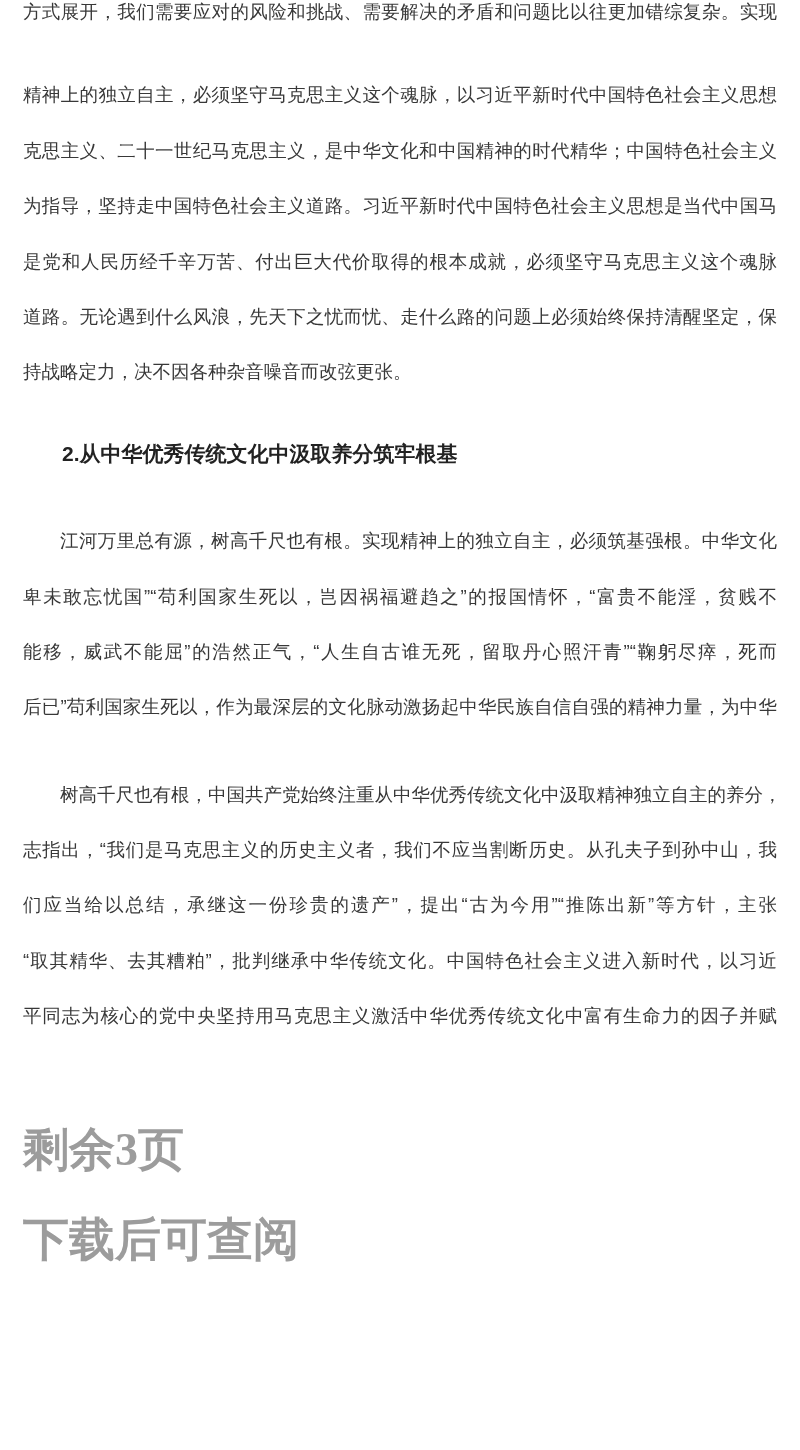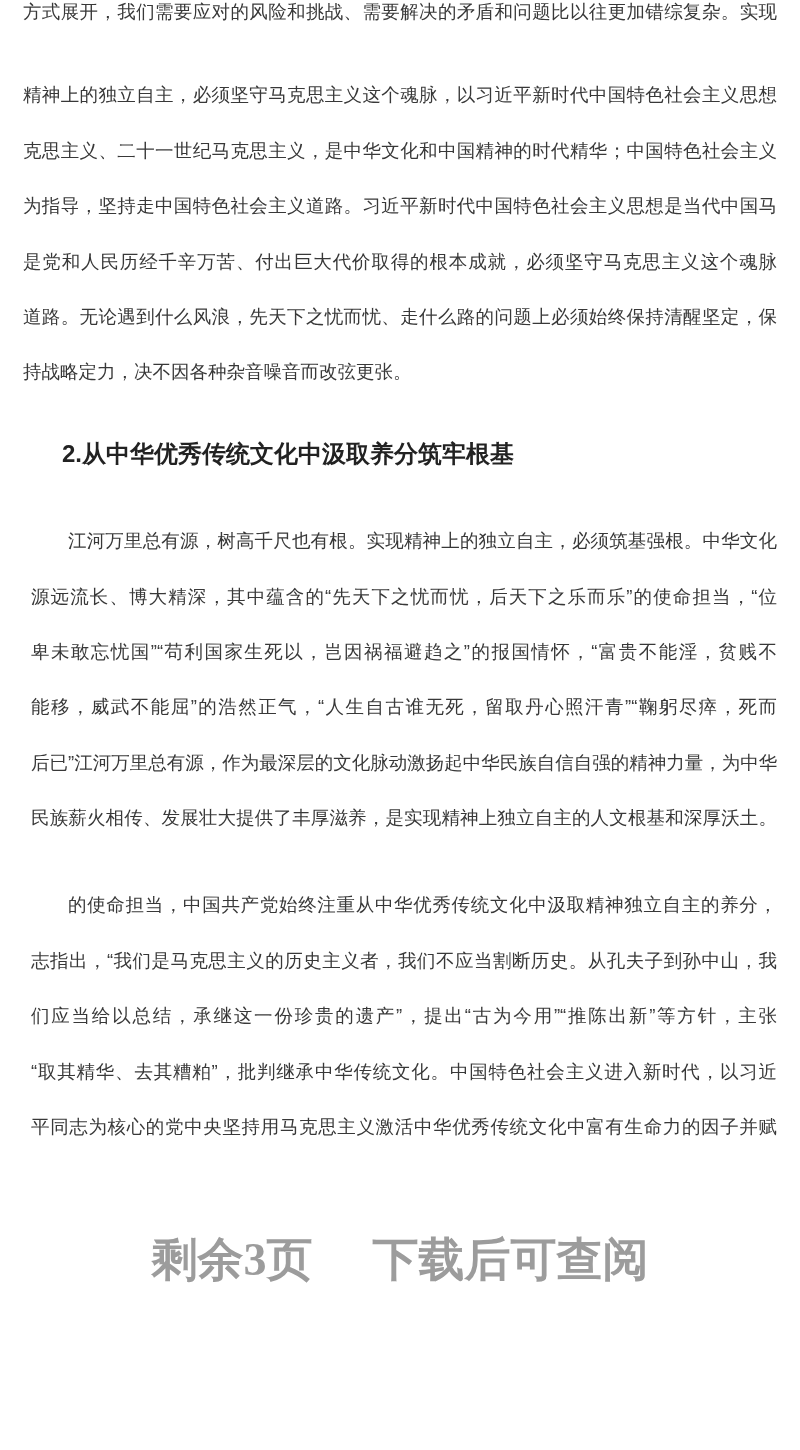--- a/index.html
+++ b/index.html
@@ -37,69 +37,67 @@
     text-indent: 37px;
   }
   .line.gap-top {
     margin-top: 28px;
   }
   .paragraph.first {
     margin-top: -16px;
   }
   .heading-block {
     margin-top: 26px;
-    font-size: 24px;
+    font-size: 21px;
     font-weight: bold;
     color: #222222;
     height: 55.4px;
     line-height: 55.4px;
     text-indent: 39px;
   }
   .paragraph.spaced {
     margin-top: 32px;
-    margin-left: 8px;
   }
   .footer {
     margin-top: 76px;
     display: flex;
     justify-content: center;
     align-items: baseline;
-    gap: 60px;
+    gap: 30px;
     font-family: "Liberation Serif", "DejaVu Serif", serif;
     font-weight: bold;
     font-size: 46px;
     line-height: 60px;
     color: #9c9c9c;
+    flex-direction: column;
   }
 </style>
 </head>
 <body>
 
 <div class="page">
   <div id="doc-body">
       <div class="paragraph first">
         <div class="line">方式展开，我们需要应对的风险和挑战、需要解决的矛盾和问题比以往更加错综复杂。实现</div>
         <div class="line gap-top">精神上的独立自主，必须坚守马克思主义这个魂脉，以习近平新时代中国特色社会主义思想</div>
         <div class="line">克思主义、二十一世纪马克思主义，是中华文化和中国精神的时代精华；中国特色社会主义</div>
         <div class="line">为指导，坚持走中国特色社会主义道路。习近平新时代中国特色社会主义思想是当代中国马</div>
         <div class="line">是党和人民历经千辛万苦、付出巨大代价取得的根本成就，必须坚守马克思主义这个魂脉</div>
         <div class="line">道路。无论遇到什么风浪，先天下之忧而忧、走什么路的问题上必须始终保持清醒坚定，保</div>
         <div class="line no-fill">持战略定力，决不因各种杂音噪音而改弦更张。</div>
       </div>
       <div class="heading-block">2.从中华优秀传统文化中汲取养分筑牢根基</div>
       <div class="paragraph spaced">
         <div class="line indent">江河万里总有源，树高千尺也有根。实现精神上的独立自主，必须筑基强根。中华文化</div>
-        <div class="line">源远流长、博大精深，其中蕴含的“先天下之忧而忧，后天下之乐而乐”的使命担当，“位</div>
         <div class="line">卑未敢忘忧国”“苟利国家生死以，岂因祸福避趋之”的报国情怀，“富贵不能淫，贫贱不</div>
         <div class="line">能移，威武不能屈”的浩然正气，“人生自古谁无死，留取丹心照汗青”“鞠躬尽瘁，死而</div>
-        <div class="line">后已”江河万里总有源，作为最深层的文化脉动激扬起中华民族自信自强的精神力量，为中华</div>
-        <div class="line">民族薪火相传、发展壮大提供了丰厚滋养，是实现精神上独立自主的人文根基和深厚沃土。</div>
+        <div class="line">后已”苟利国家生死以，作为最深层的文化脉动激扬起中华民族自信自强的精神力量，为中华</div>
       </div>
       <div class="paragraph spaced">
-        <div class="line indent">的使命担当，中国共产党始终注重从中华优秀传统文化中汲取精神独立自主的养分，</div>
+        <div class="line indent">树高千尺也有根，中国共产党始终注重从中华优秀传统文化中汲取精神独立自主的养分，</div>
         <div class="line">志指出，“我们是马克思主义的历史主义者，我们不应当割断历史。从孔夫子到孙中山，我</div>
         <div class="line">们应当给以总结，承继这一份珍贵的遗产”，提出“古为今用”“推陈出新”等方针，主张</div>
         <div class="line">“取其精华、去其糟粕”，批判继承中华传统文化。中国特色社会主义进入新时代，以习近</div>
         <div class="line">平同志为核心的党中央坚持用马克思主义激活中华优秀传统文化中富有生命力的因子并赋</div>
       </div>
     </div>
   <div class="footer">
     <span>剩余3页</span>
     <span>下载后可查阅</span>
   </div>

